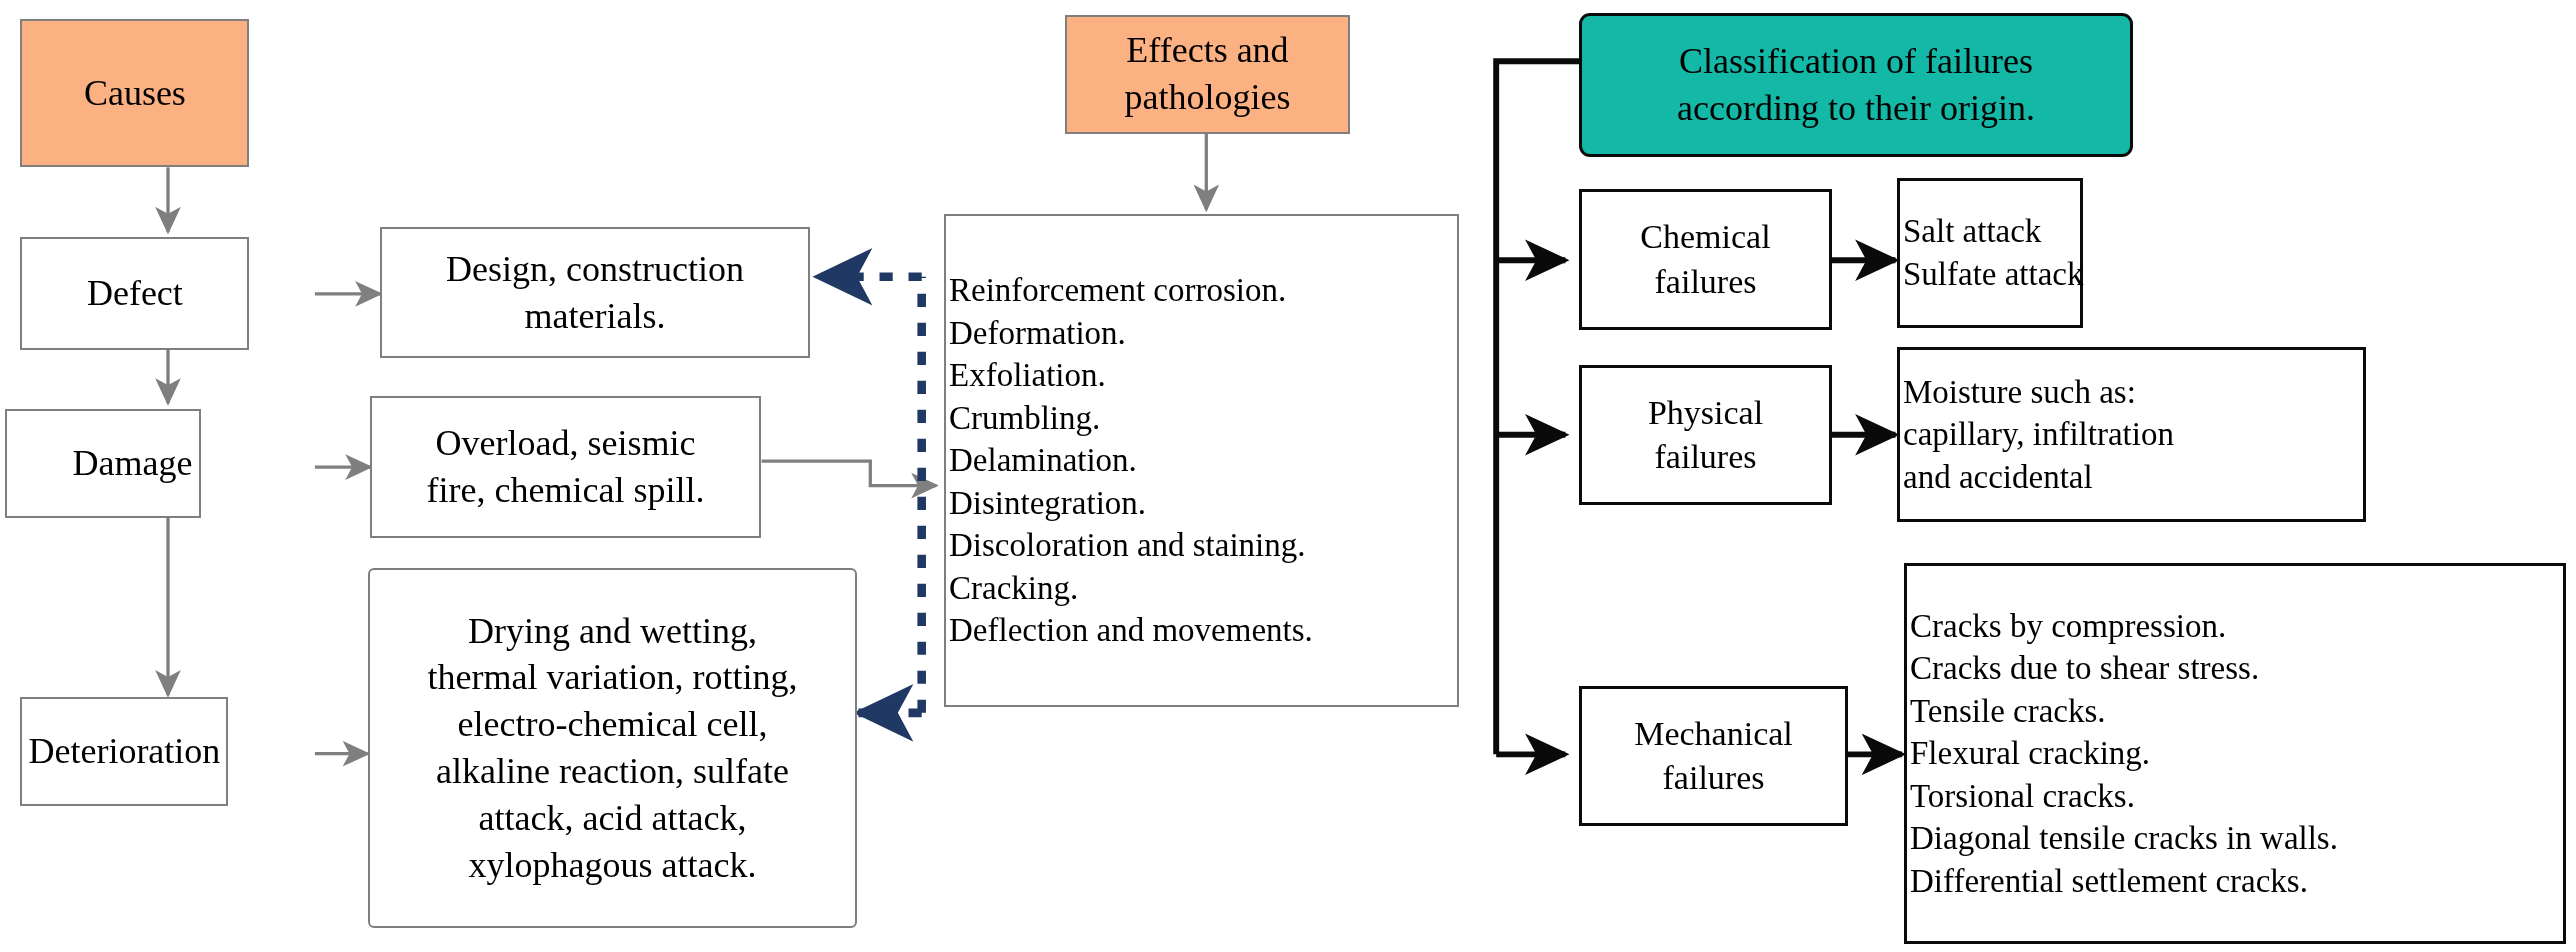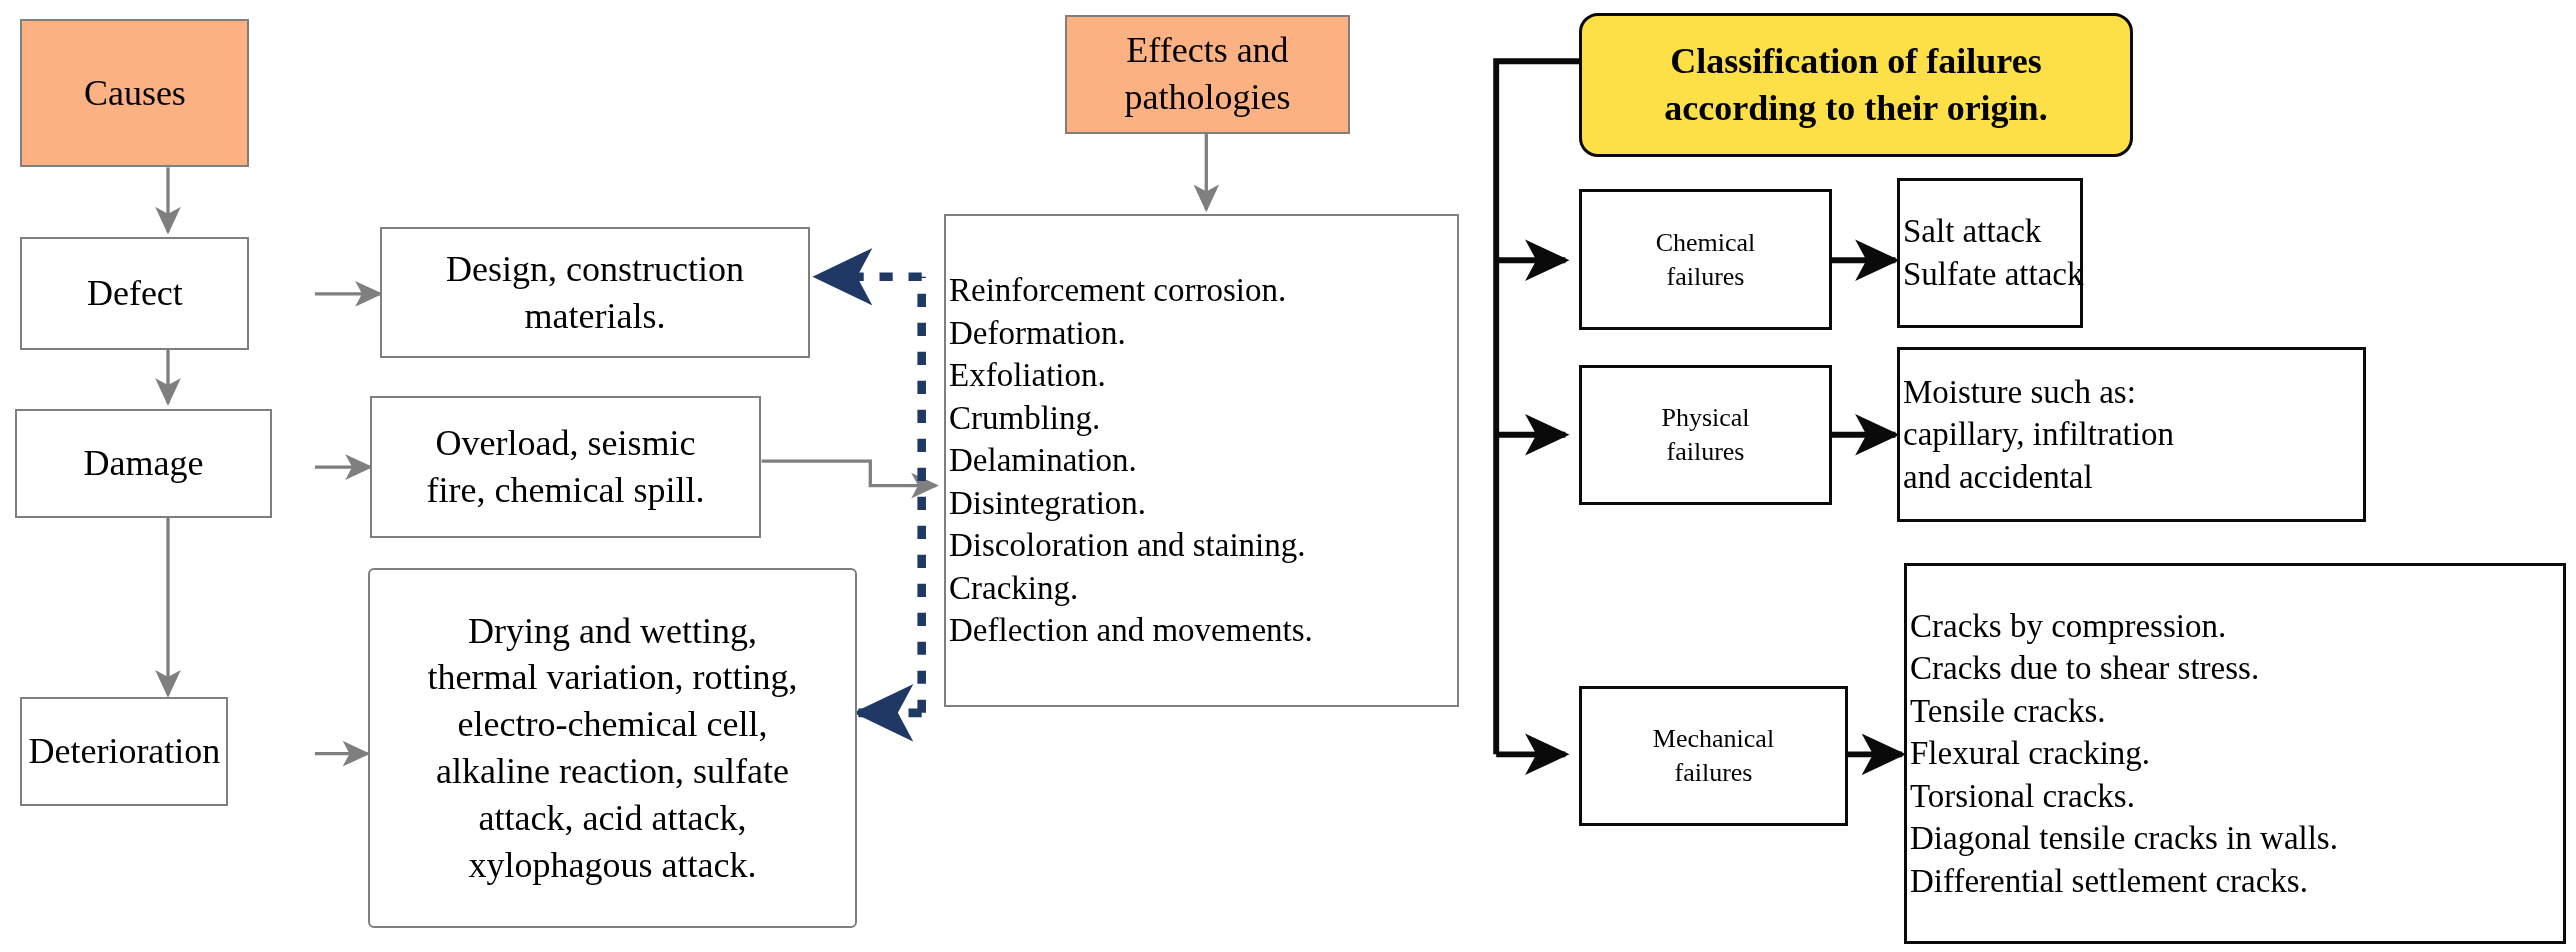--- a/index.html
+++ b/index.html
@@ -10,22 +10,22 @@
   .box{position:absolute;box-sizing:border-box;display:flex;align-items:center;
        justify-content:center;text-align:center;background:#ffffff;}
   .box .txt{display:block;width:100%;padding:0 6.6px;}
 
   
   .grey{border:2px solid #7f7f7f;}
   .orange{background:#fcb183;border:2px solid #7f7f7f;}
 
   
   .black{border:3.3px solid #0a0a0a;}
-  .blue-round{background:#fde047;border:3.3px solid #0a0a0a;border-radius:19px;font-weight:bold;}
-  .t52{font-size:26px;line-height:1.30;}
+  .blue-round{background:#14b8a6;border:3.3px solid #0a0a0a;border-radius:11px;}
+  .t52{font-size:34px;line-height:1.30;}
   .t54{font-size:36px;line-height:1.30;}
 
   .list{position:absolute;box-sizing:border-box;background:#ffffff;
         display:flex;flex-direction:column;justify-content:center;}
   .list .li{display:block;text-align:left;padding:0 0 0 3px;font-size:33px;line-height:1.29;
             white-space:nowrap;color:#000;}
 
   svg.wires{position:absolute;left:0;top:0;width:2576px;height:952px;overflow:visible;}
 </style>
 </head>
@@ -84,21 +84,21 @@
 
   <div class="box orange t54" style="left:20.4px;top:19px;width:229px;height:50px;"></div>
   <div class="box orange t54" style="left:20.4px;top:19px;width:229px;height:148px;">
     <span class="txt">Causes</span>
   </div>
 
   <div class="box grey t54" style="left:20.4px;top:237px;width:229px;height:113px;">
     <span class="txt">Defect</span>
   </div>
 
-  <div class="box grey t54" style="left:15px;top:409px;width:257px;height:109px;">
+  <div class="box grey t54" style="left:5px;top:409px;width:196px;height:109px;text-align:right;">
     <span class="txt">Damage</span>
   </div>
 
   <div class="box grey t54" style="left:20.4px;top:697px;width:208px;height:109px;">
     <span class="txt">Deterioration</span>
   </div>
 
   <div class="box grey t54" style="left:380px;top:227px;width:430px;height:131px;">
     <span class="txt">
       <span>Design, construction</span><br>

